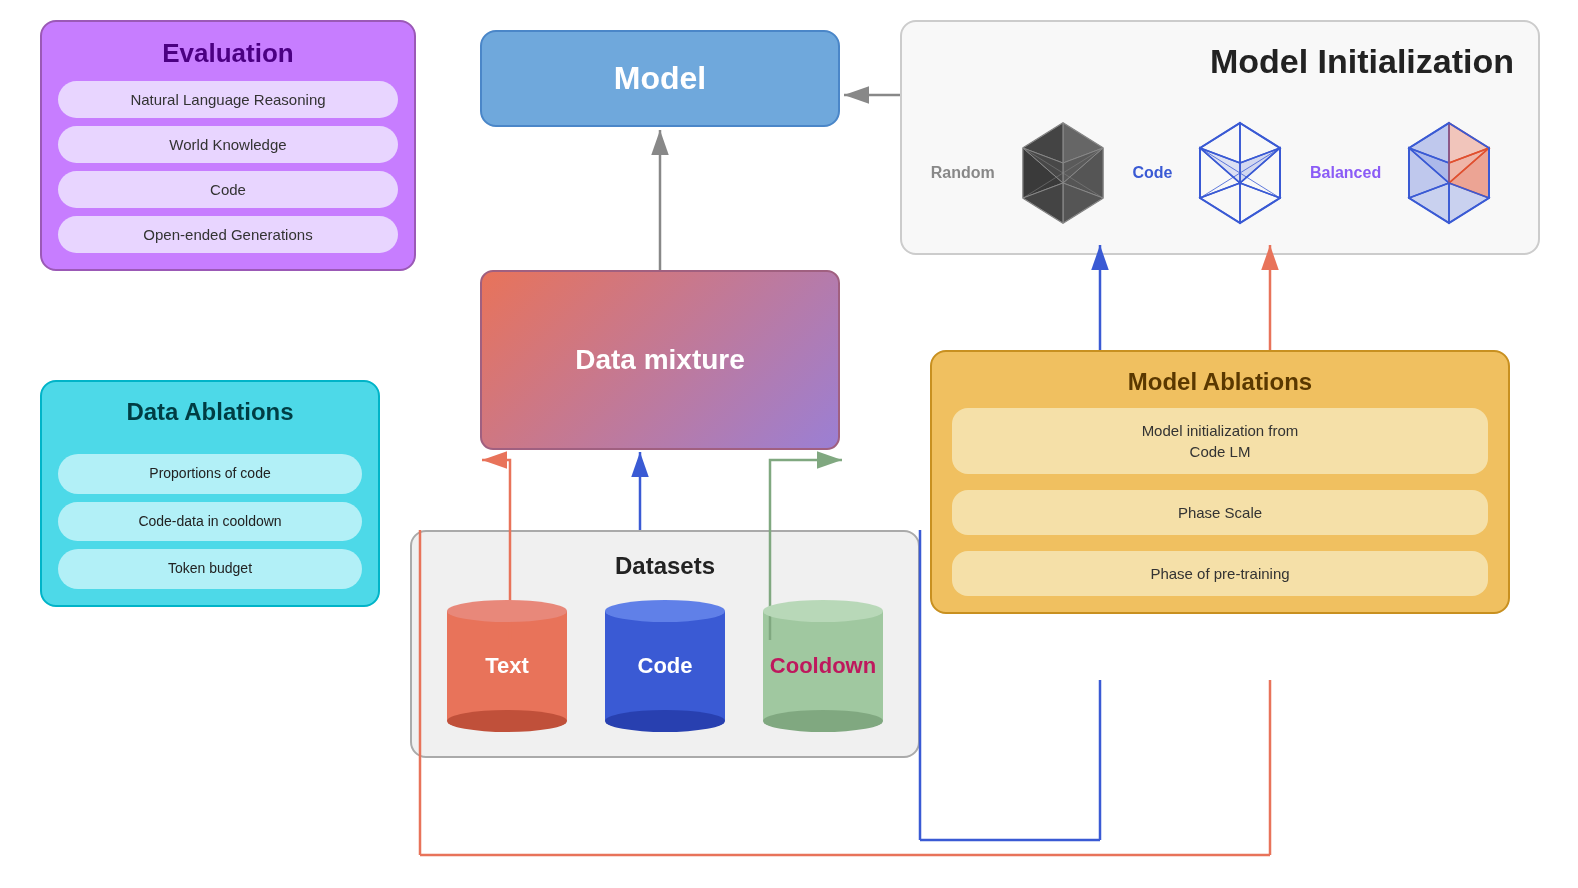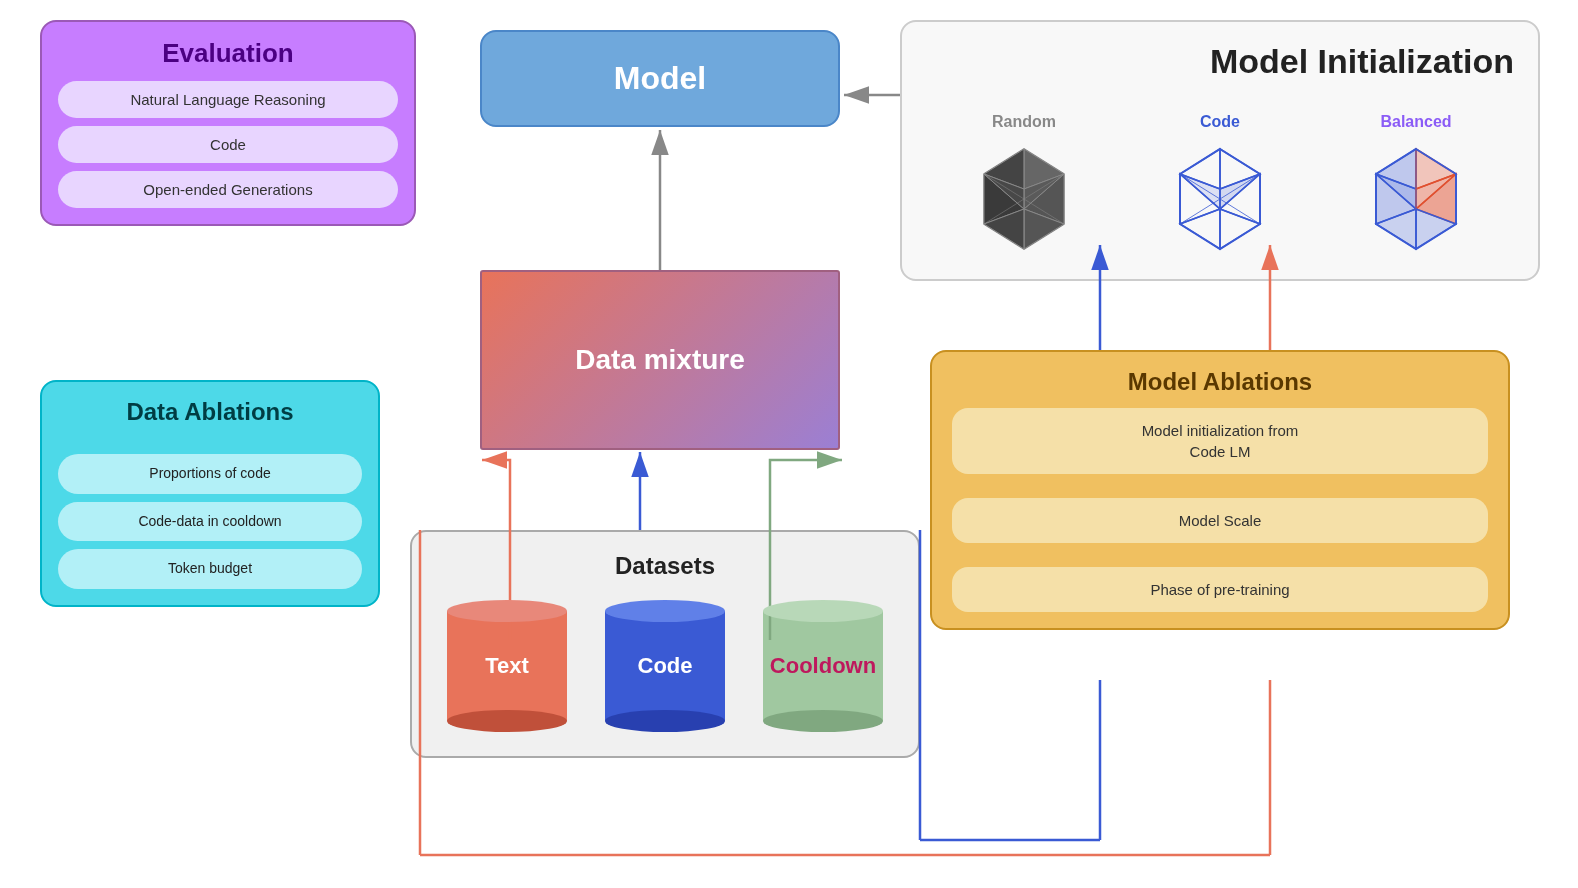--- a/index.html
+++ b/index.html
@@ -96,21 +96,21 @@
     }
 
     
     .data-mixture-box {
       position: absolute;
       left: 480px;
       top: 270px;
       width: 360px;
       height: 180px;
       background: linear-gradient(135deg, #e8735a 0%, #9b7fd4 100%);
-      border-radius: 3px;
+      border-radius: 13px;
       display: flex;
       align-items: center;
       justify-content: center;
       border: 2px solid #a06080;
     }
     .data-mixture-box .box-title {
       font-size: 28px;
       font-weight: 700;
       color: #fff;
     }
@@ -222,21 +222,20 @@
       color: #222;
       margin-bottom: 32px;
     }
     .init-icons-row {
       display: flex;
       justify-content: space-around;
       align-items: flex-start;
     }
     .init-icon-col {
       display: flex;
-      flex-direction: column;
       align-items: center;
       gap: 8px;
     }
     .init-icon-label {
       font-size: 16px;
       font-weight: 600;
     }
     .label-random { color: #888; }
     .label-code { color: #3a5ad4; }
     .label-balanced { color: #8b5cf6; }
@@ -259,21 +258,21 @@
       text-align: center;
       font-size: 24px;
       font-weight: 800;
       color: #5a3800;
       margin-bottom: 12px;
     }
     .mablation-item {
       background: #f5e0a8;
       border-radius: 16px;
       padding: 12px 16px;
-      margin-bottom: 24px;
+      margin-bottom: 16px;
       text-align: center;
       font-size: 15px;
       color: #333;
       line-height: 1.4;
     }
     .mablation-item:last-child { margin-bottom: 0; }
 
     
     .arrows-svg {
       position: absolute;
@@ -296,20 +295,21 @@
     .arrowhead-green { fill: #80a880; }
   </style>
 </head>
 <body>
 
 <div class="diagram-container">
 
   <div class="evaluation-box">
     <div class="box-title">Evaluation</div>
     <div class="eval-item">Natural Language Reasoning</div>
+    <div class="eval-item">World Knowledge</div>
     <div class="eval-item">Code</div>
     <div class="eval-item">Open-ended Generations</div>
   </div>
 
   <div class="data-ablations-left">
     <div class="box-title">Data Ablations</div>
     <div class="ablation-item">Proportions of code</div>
     <div class="ablation-item">Code-data in cooldown</div>
     <div class="ablation-item">Token budget</div>
   </div>
@@ -410,21 +410,21 @@
           <polygon points="60,10 100,35 100,85 60,110 20,85 20,35" fill="none" stroke="#3a5ad4" stroke-width="2"></polygon>
           <line x1="60" y1="10" x2="60" y2="110" stroke="#3a5ad4" stroke-width="0.8"></line>
         </svg>
       </div>
     </div>
   </div>
 
   <div class="model-ablations-right">
     <div class="box-title">Model Ablations</div>
     <div class="mablation-item">Model initialization from<br>Code LM</div>
-    <div class="mablation-item">Model Scale</div>
+    <div class="mablation-item">Phase Scale</div>
     <div class="mablation-item">Phase of pre-training</div>
   </div>
 
   <svg class="arrows-svg">
     <defs>
       <marker id="arrowhead-gray" markerWidth="10" markerHeight="7" refX="10" refY="3.5" orient="auto">
         <polygon points="0 0, 10 3.5, 0 7" class="arrowhead-gray"></polygon>
       </marker>
       <marker id="arrowhead-blue" markerWidth="10" markerHeight="7" refX="10" refY="3.5" orient="auto">
         <polygon points="0 0, 10 3.5, 0 7" class="arrowhead-blue"></polygon>

